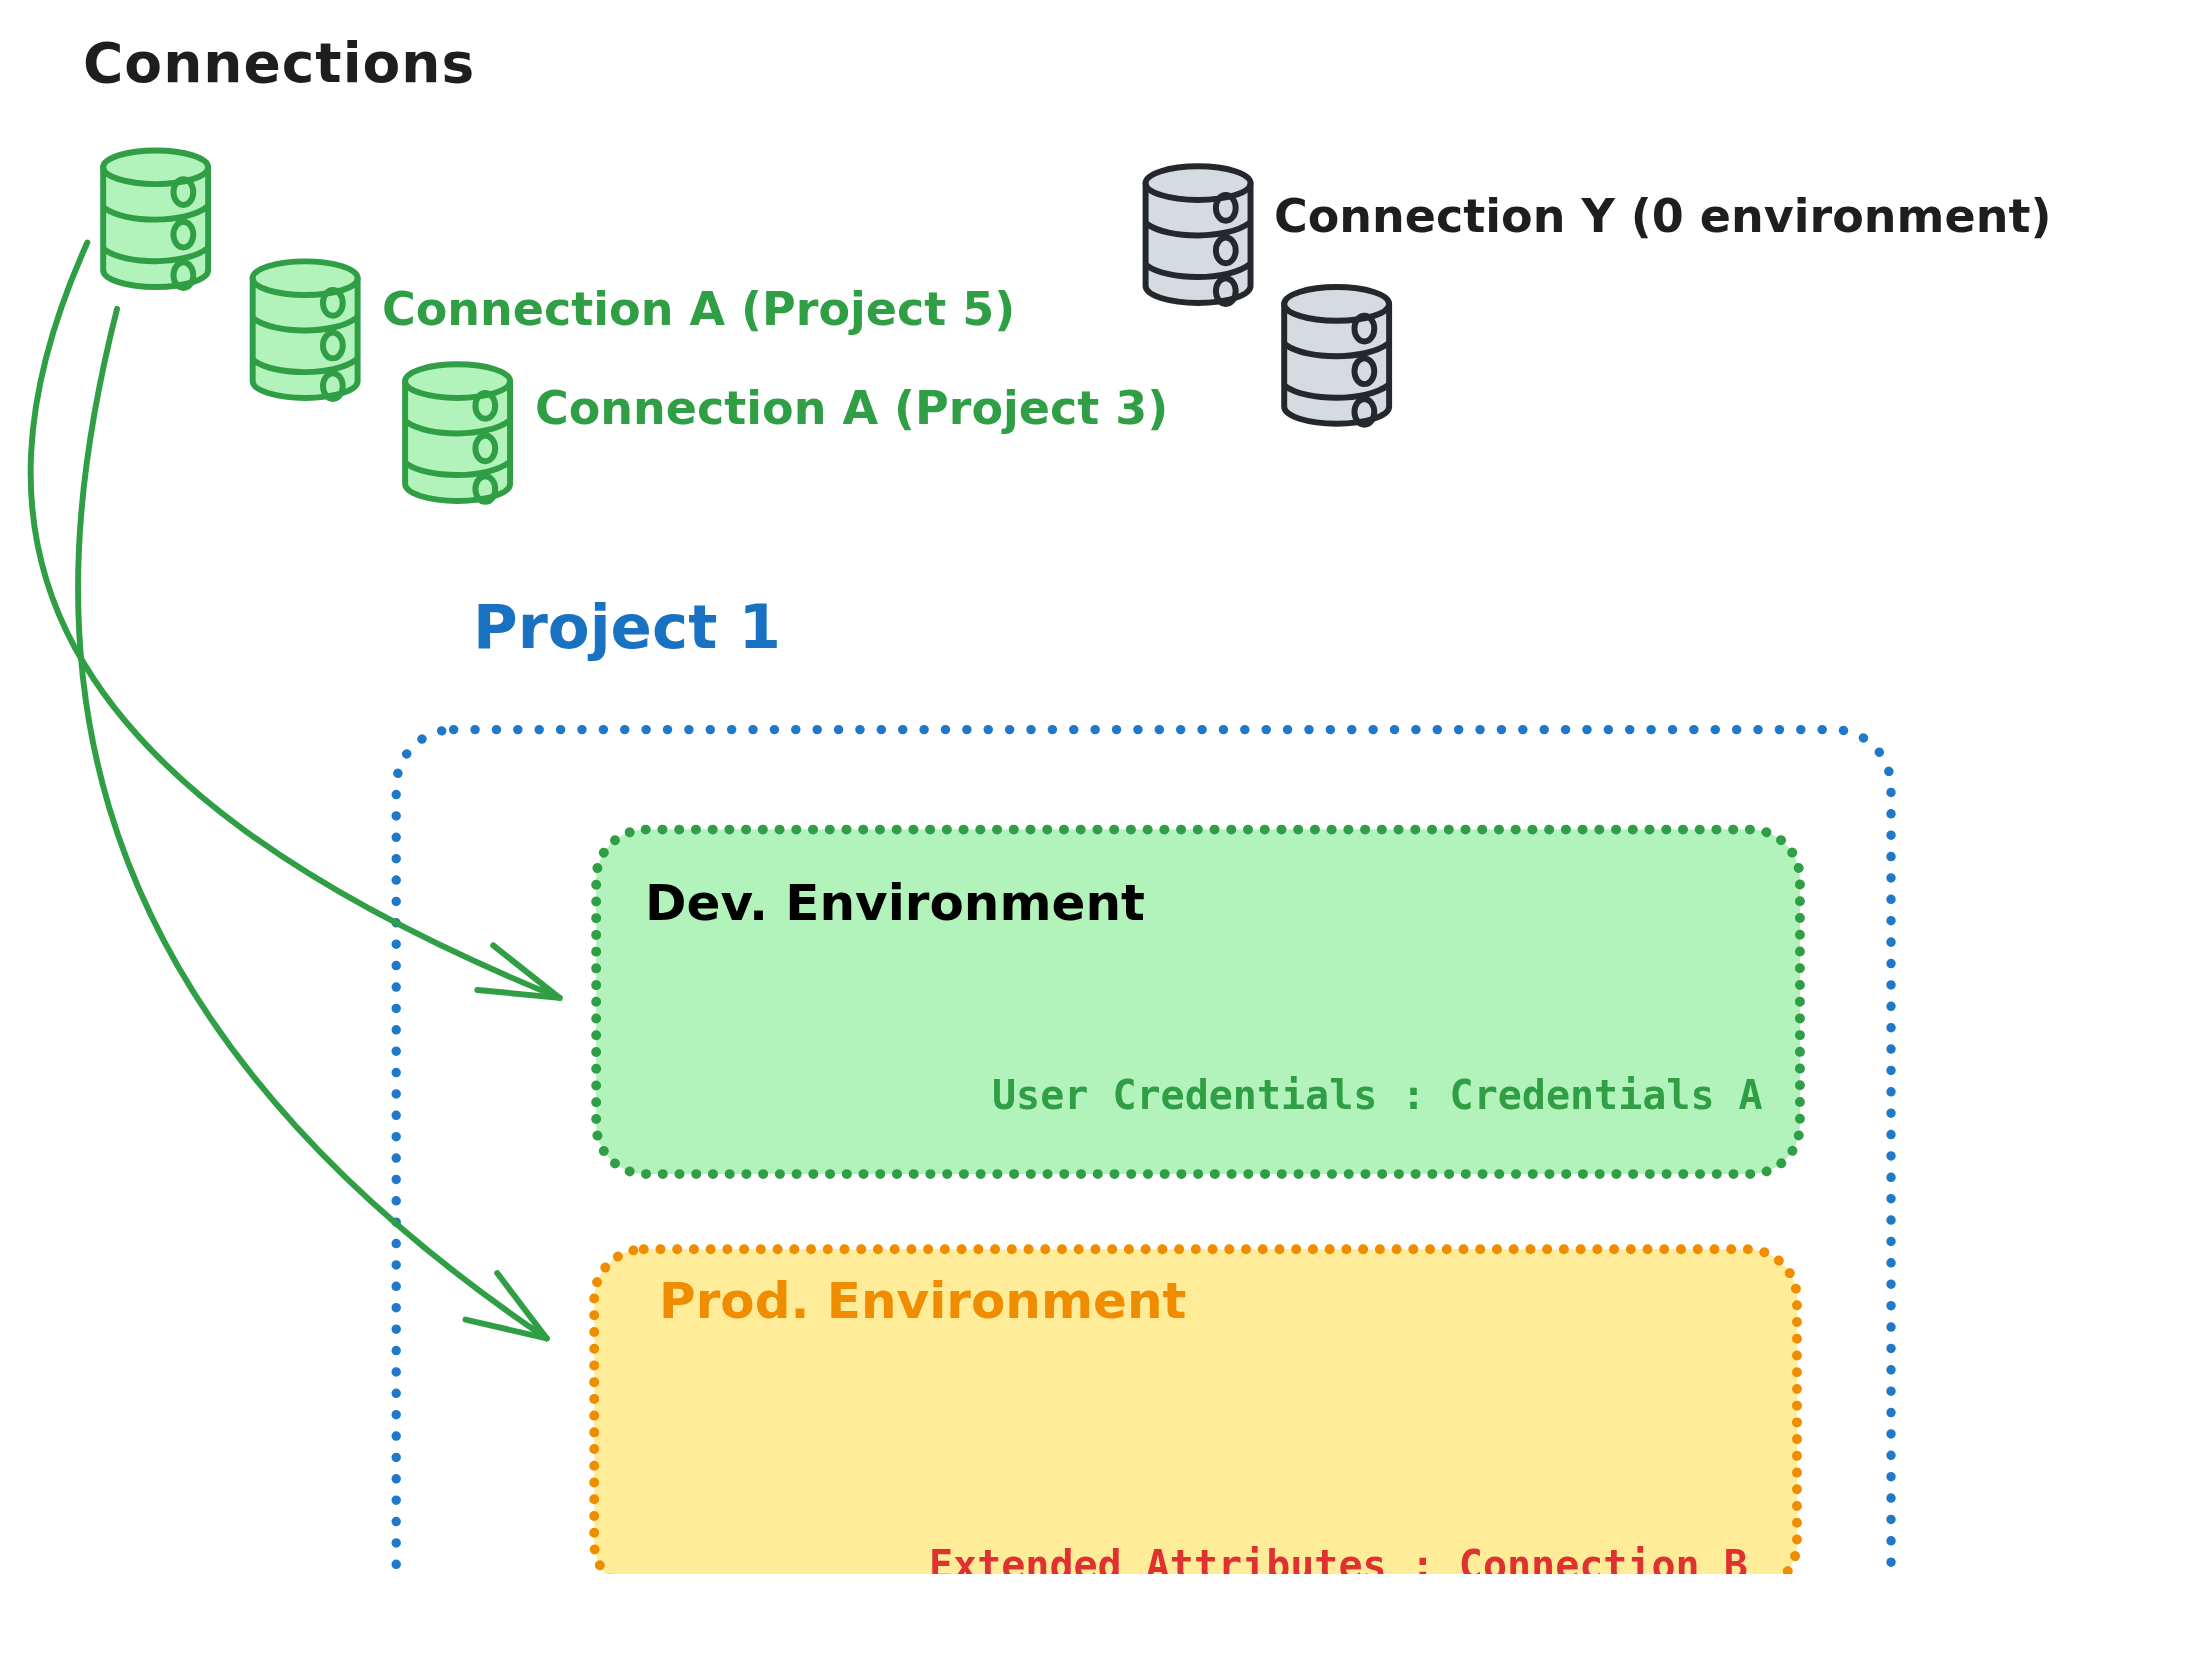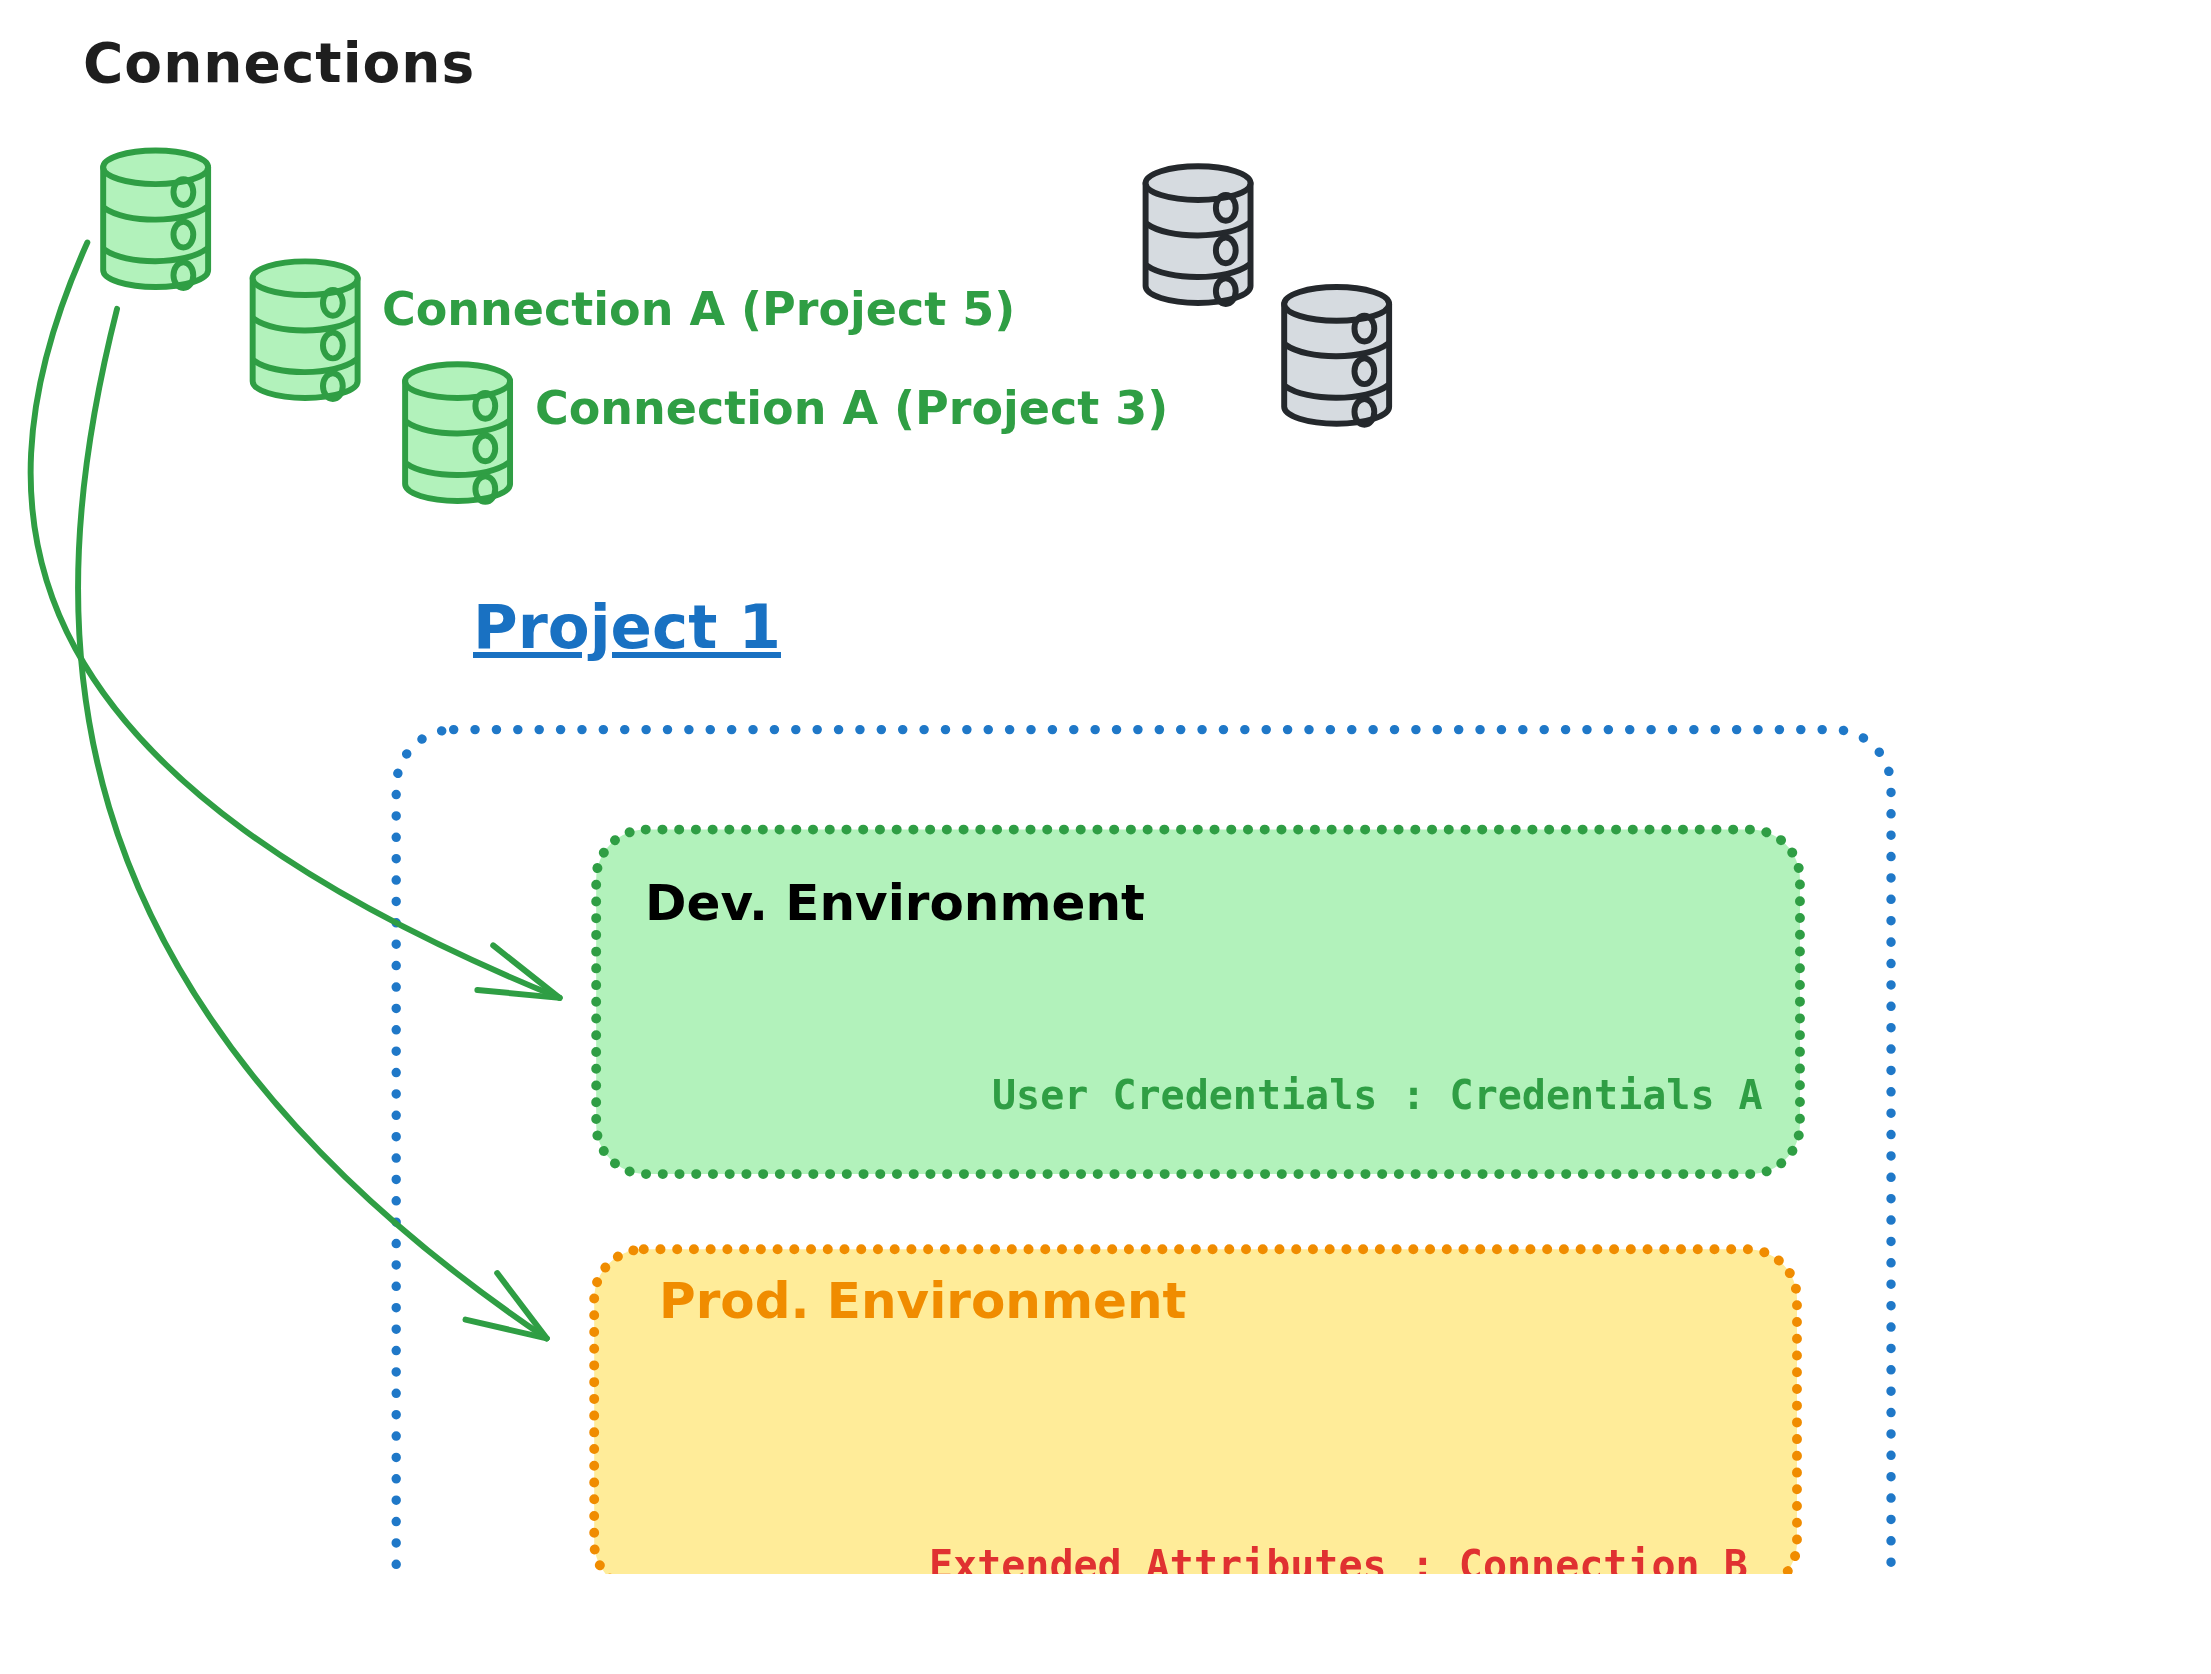--- a/index.html
+++ b/index.html
@@ -11,21 +11,21 @@
     font-family:"DejaVu Sans","Liberation Sans",sans-serif;
   }
   svg.layer{position:absolute;left:0;top:0;width:2212px;height:1674px;}
   .lbl{position:absolute;white-space:nowrap;font-weight:700;line-height:1.15;}
   .title{left:83px;top:32px;font-size:55px;color:#1e1e1e;letter-spacing:1px;}
   .conn-a1{left:226px;top:170px;font-size:46px;color:#2f9e44;}
   .conn-a2{left:382px;top:283px;font-size:46px;color:#2f9e44;}
   .conn-a3{left:535px;top:382px;font-size:46px;color:#2f9e44;}
   .conn-y{left:1274px;top:190px;font-size:46px;color:#1e1e1e;}
   .conn-z{left:1408px;top:317px;font-size:46px;color:#1e1e1e;}
-  .project-title{left:473px;top:592px;font-size:61px;color:#1971c2;text-decoration:underline;}
+  .project-title{left:473px;top:592px;font-size:61px;color:#1971c2;}
   .dev-title{left:645px;top:863px;font-size:50px;color:#000000;margin-top:12px;}
   .prod-title{left:659px;top:1273px;font-size:50px;color:#f08c00;text-align:center;}
   .mono{
     position:absolute;white-space:pre;font-weight:700;
     font-family:"DejaVu Sans Mono","Liberation Mono",monospace;
     font-size:40px;line-height:48px;
   }
   .dev-binding{left:992px;top:1071px;color:#2f9e44;}
   .prod-bindings{left:929px;top:1445px;color:#e03131;}
 </style>
@@ -82,20 +82,21 @@
 
     <use href="#db-gray" x="1155" y="166"></use>
     <use href="#db-gray" x="1295" y="288"></use>
   </svg>
 
   <div class="lbl title">Connections</div>
 
   <div class="lbl conn-a2">Connection A (Project 5)</div>
   <div class="lbl conn-a3">Connection A (Project 3)</div>
 
+  <div class="lbl conn-y">Connection Y (0 environment)</div>
 
   <div class="lbl project-title">Project 1</div>
 
   <div class="lbl dev-title">Dev. Environment</div>
   <div class="mono dev-binding">User Credentials : Credentials A</div>
 
   <div class="lbl prod-title">Prod. Environment</div>
   <div class="mono prod-bindings">
     <div>Extended Attributes : Connection B</div>
     

